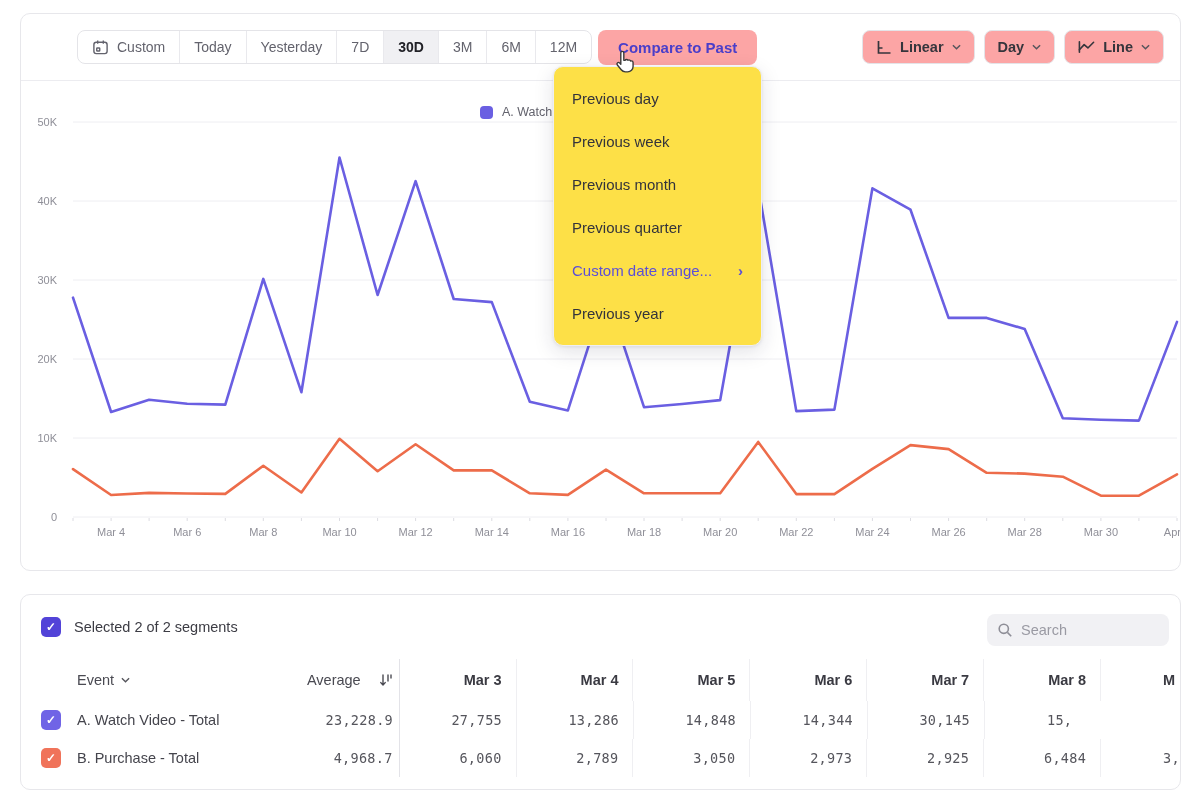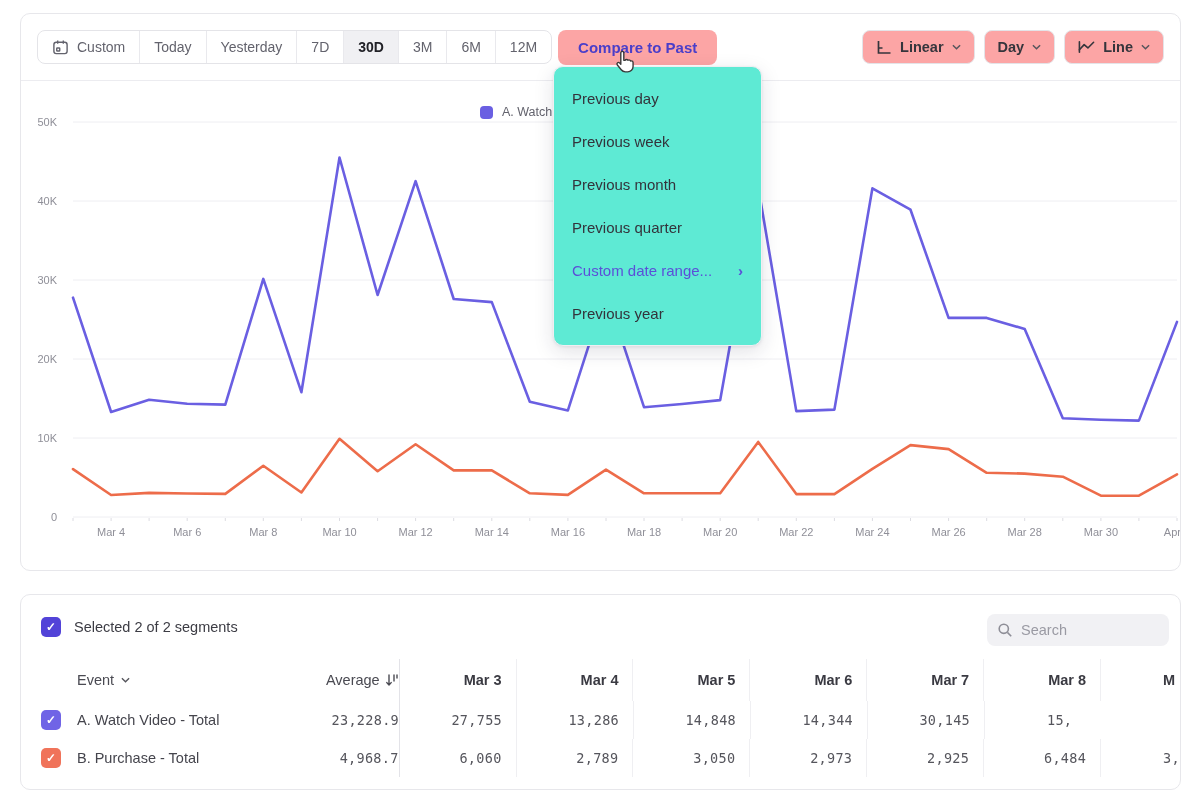--- a/index.html
+++ b/index.html
@@ -4,61 +4,61 @@
 <style>
   * { margin:0; padding:0; box-sizing:border-box; }
   html,body { width:1200px; height:802px; background:#fff; font-family:"Liberation Sans", sans-serif; overflow:hidden; position:relative; }
 
   .card { position:absolute; background:#fff; border:1px solid #e7e7eb; border-radius:10px; }
   #chart-card { left:20px; top:13px; width:1161px; height:558px; overflow:hidden; }
   #segments-card { left:20px; top:594px; width:1161px; height:196px; overflow:hidden; }
 
   
   .toolbar { position:relative; height:67px; border-bottom:1px solid #ececf0; display:flex; align-items:center; padding:0 16px; }
-  .range-group { display:inline-flex; border:1px solid #e4e4e8; border-radius:8px; overflow:hidden; height:34px; }
+  .range-group { display:inline-flex; border:1px solid #e4e4e8; border-radius:8px; overflow:hidden; height:34px;margin-left:40px; }
   .range-item { display:flex; align-items:center; gap:8px; padding:0 14px; font-size:14px; color:#63636d; border-left:1px solid #e9e9ed; cursor:pointer; white-space:nowrap; }
   .range-item:first-child { border-left:none; }
   .range-item.selected { background:#f0f0f3; color:#212127; font-weight:700; }
   .icon { display:inline-flex; align-items:center; justify-content:center; }
 
   .compare-btn { margin-left:6px; height:35px; padding:0 20px; background:#fca5a5; color:#4a3ec9; font-size:15px; font-weight:600; border:none; border-radius:8px; display:flex; align-items:center; cursor:pointer; }
 
   .right-controls { margin-left:auto; display:flex; gap:9px; }
   .ctl-btn { height:34px; display:flex; align-items:center; gap:8px; padding:0 13px; border:1px solid #e4e4e8; border-radius:8px; background:#fca5a5; font-size:14.5px; color:#35353c; font-weight:600; cursor:pointer; }
   .chev { width:9px; height:6px; }
 
   
   #chart-svg { position:absolute; left:0; top:68px; }
   .legend { position:absolute; left:459px; top:91px; display:flex; align-items:center; gap:9px; z-index:2; }
   .legend-swatch { width:13px; height:13px; border-radius:4px; }
   .legend-label { font-size:12.5px; color:#63636d; white-space:nowrap; }
 
   
-  .menu { position:absolute; left:553px; top:66px; width:209px; z-index:10; background:#5eead4; border:1px solid #efeff2; border-radius:10px; box-shadow:0 6px 20px rgba(30,30,60,.13), 0 1px 3px rgba(30,30,60,.08); padding:10px 0; }
+  .menu { position:absolute; left:553px; top:66px; width:209px; z-index:10; background:#fde047; border:1px solid #efeff2; border-radius:10px; box-shadow:0 6px 20px rgba(30,30,60,.13), 0 1px 3px rgba(30,30,60,.08); padding:10px 0; }
   .menu-item { height:43px; display:flex; align-items:center; padding:0 18px; font-size:15px; color:#33333b; cursor:pointer; }
   .menu-item.custom { color:#5b4fd8; justify-content:space-between; }
   .menu-chevron-right { font-size:15px; color:#5b4fd8; font-weight:700; line-height:1; }
 
   .cursor { position:absolute; left:612px; top:49px; z-index:20; pointer-events:none; }
 
   
   .seg-header { position:relative; height:64px; display:flex; align-items:center; padding:0 20px; }
   .checkbox { width:20px; height:20px; border-radius:5px; display:flex; align-items:center; justify-content:center; color:#fff; font-size:12px; font-weight:700; cursor:pointer; flex:0 0 20px; }
   .seg-title { margin-left:13px; font-size:14.5px; color:#3c3c44; }
   .search-box { position:absolute; right:11px; top:19px; width:182px; height:32px; background:#f1f1f4; border-radius:8px; display:flex; align-items:center; padding:0 10px; gap:8px; }
   .search-box input { border:none; outline:none; background:transparent; font-size:14.5px; color:#55555e; width:130px; font-family:"Liberation Sans",sans-serif; }
   .search-box input::placeholder { color:#9a9aa3; }
 
   .tbl { width:1240px; }
   .trow { display:flex; align-items:center; padding-left:20px; }
   .trow.head { height:42px; }
   .trow.body { height:38px; }
   .cb-cell { width:28px; display:flex; }
   .event-cell { width:217px; font-size:14.5px; color:#45454d; display:flex; align-items:center; gap:7px; padding-left:8px; }
-  .avg-cell { width:114px; text-align:right; border-right:1px solid #e3e3e8; align-self:stretch; display:flex; align-items:center; justify-content:flex-end; gap:5px; }
+  .avg-cell { width:114px; text-align:right; padding-right:6px; border-right:1px solid #e3e3e8; align-self:stretch; display:flex; align-items:center; justify-content:flex-end; gap:18px; }
   .date-cell { width:117px; text-align:right; padding-right:14px; border-right:1px solid #efeff2; align-self:stretch; display:flex; align-items:center; justify-content:flex-end; }
   .last-cell { width:160px; padding-left:62px; border-right:none; justify-content:flex-start; }
   .hd { font-size:14.5px; font-weight:700; color:#3a3a42; }
   .hd-gray { font-size:14.5px; color:#4a4a52; font-weight:400; }
   .num { font-family:"DejaVu Sans Mono", monospace; font-size:13.5px; color:#55555c; letter-spacing:.3px; }
 </style>
 </head>
 <body>
 
 <div class="card" id="chart-card">

